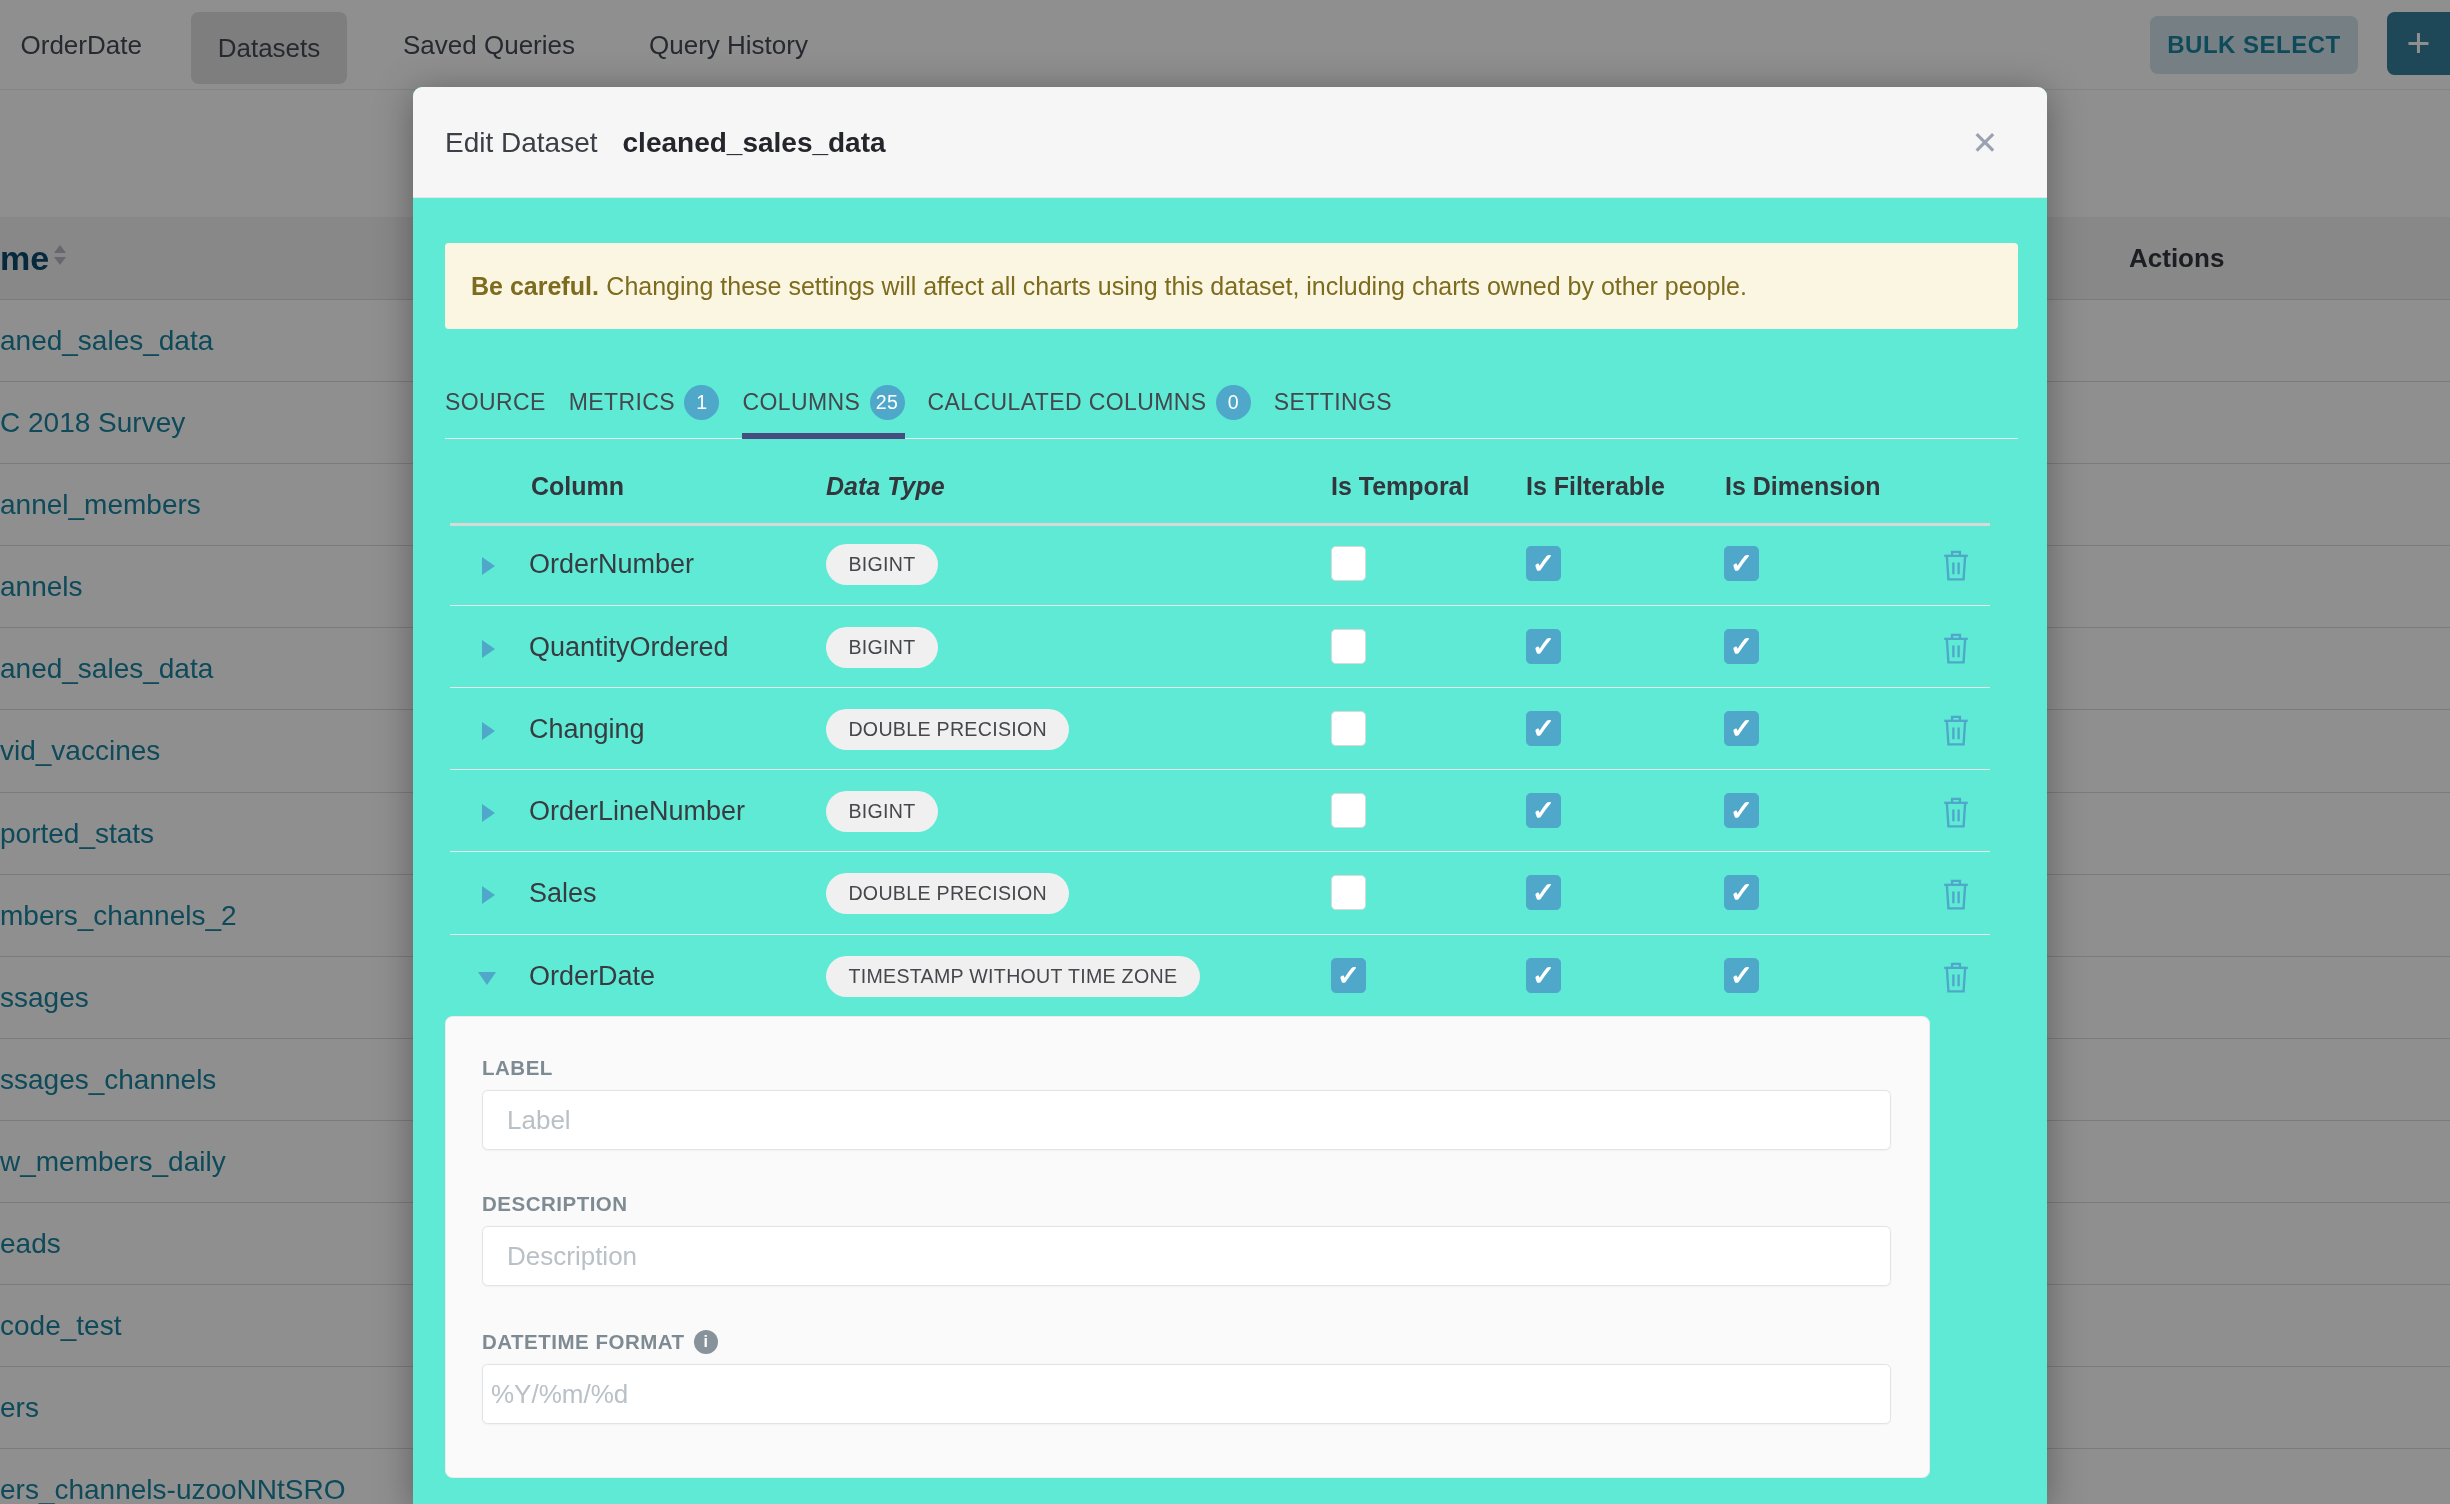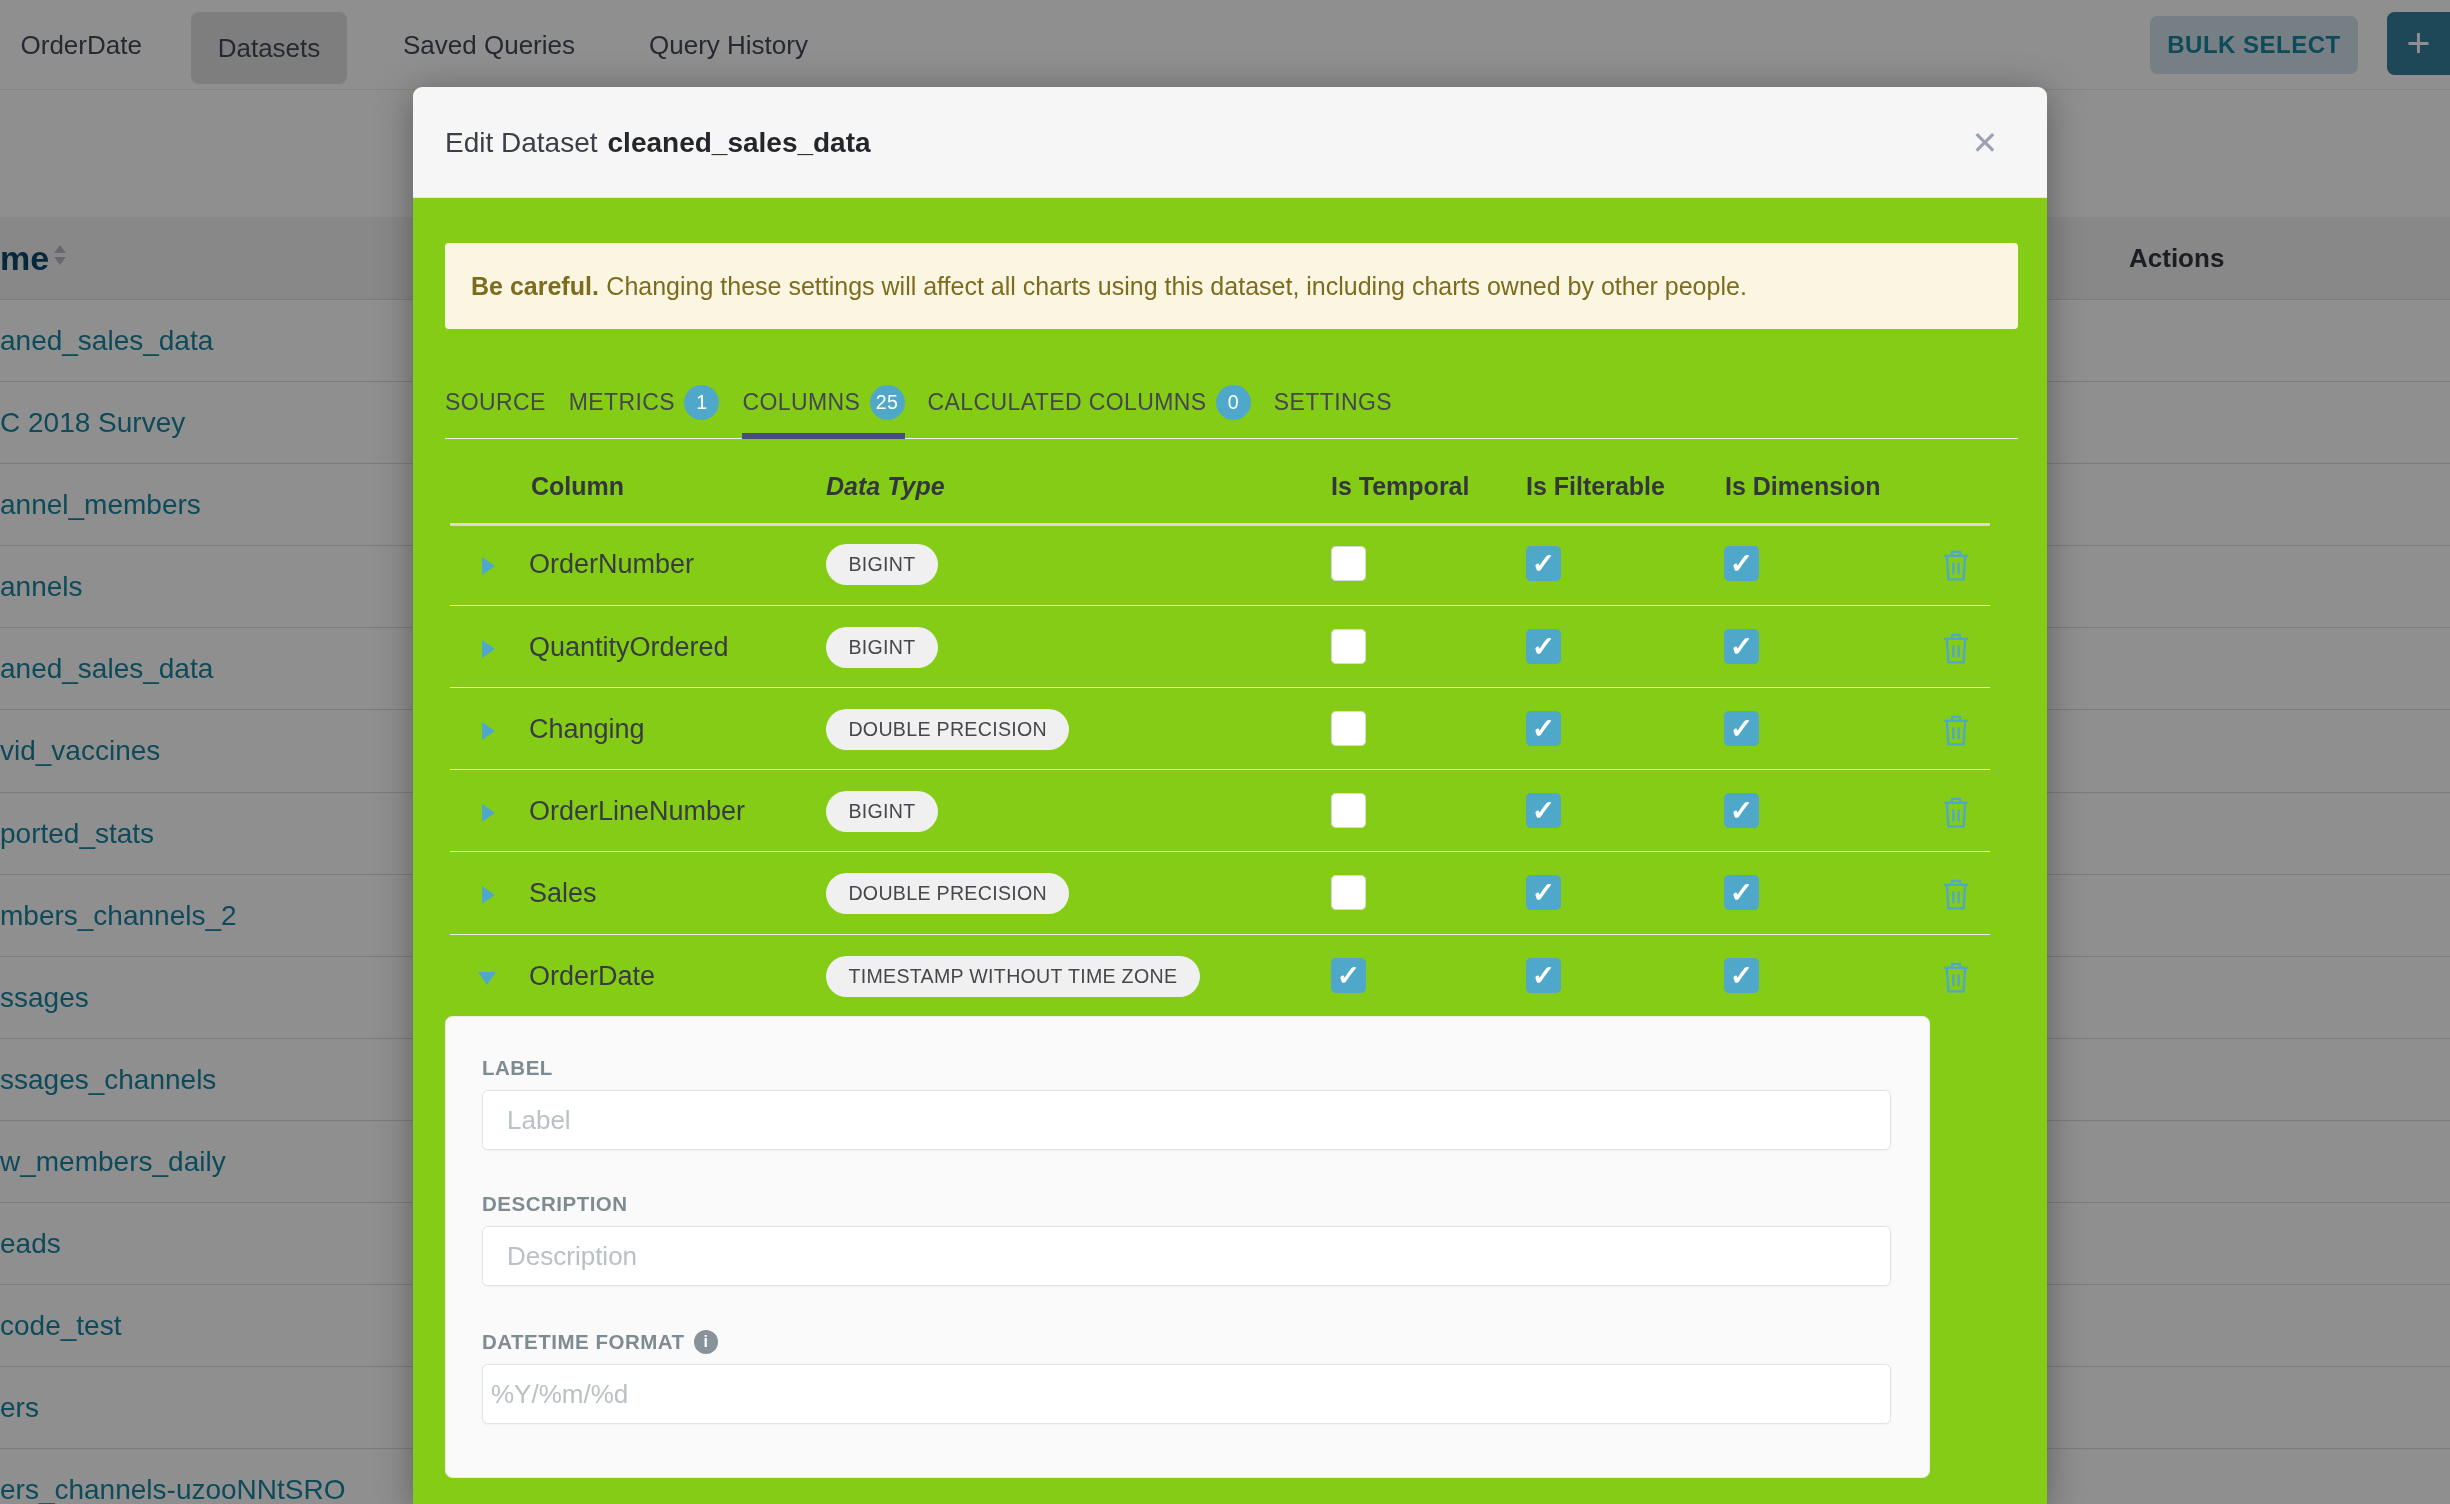--- a/index.html
+++ b/index.html
@@ -27,24 +27,24 @@
   .actions-col { position:absolute; left:2129px; top:0; height:82px; display:flex; align-items:center; font-size:26px; font-weight:600; color:#33363f; }
 
   .bg-row { position:absolute; left:0; width:2450px; height:82px; border-top:0.9px solid #dcdcdc; display:flex; align-items:center; }
   .bg-row:first-of-type { border-top:none; }
   .bg-row .link { font-size:28px; color:#1985a0; }
 
   
   .mask { position:absolute; inset:0; background:rgba(0,0,0,0.44); }
 
   
-  .modal { position:absolute; left:413px; top:87px; width:1634px; height:1418px; background:#84cc16; border-radius:9.3px 9.3px 0 0; box-shadow:0 5.6px 37px rgba(0,0,0,.35); }
+  .modal { position:absolute; left:413px; top:87px; width:1634px; height:1418px; background:#5eead4; border-radius:9.3px 9.3px 0 0; box-shadow:0 5.6px 37px rgba(0,0,0,.35); }
   .modal-header { position:absolute; left:0; top:0; width:1634px; height:111px; background:#f6f6f6; border-bottom:0.9px solid #e5e5e5; border-radius:9.3px 9.3px 0 0; }
   .modal-title { position:absolute; left:32px; top:0; height:111px; display:flex; align-items:center; font-size:28px; color:#3b3f46; }
-  .modal-title b { color:#24262b; margin-left:10px; font-weight:700; }
+  .modal-title b { color:#24262b; margin-left:25px; font-weight:700; }
   .modal-close { position:absolute; right:34px; top:0; height:111px; width:56px; display:flex; align-items:center; justify-content:center; font-size:32px; color:#9aa2b1; cursor:pointer; }
 
   .banner { position:absolute; left:32px; top:156px; width:1573px; height:86px; background:#faf6e1; border-radius:3.7px; display:flex; align-items:center; padding-left:26px; font-size:25px; color:#7d6b1e; }
   .banner b { font-weight:700; margin-right:7.5px; }
 
   .tabs { position:absolute; left:32px; top:280px; width:1573px; height:72px; border-bottom:0.9px solid #ededed; display:flex; gap:23px; }
   .tab { position:relative; display:flex; align-items:center; gap:9.3px; font-size:23px; letter-spacing:0.4px; color:#44474d; height:100%; cursor:pointer; }
   .tab.active::after { content:""; position:absolute; left:0; right:0; bottom:-0.9px; height:5.6px; background:#454e7e; }
   .tab-badge { min-width:35px; height:35px; padding:0 5.6px; border-radius:17.7px; background:#4fa8c9; color:#fff; font-size:19.6px; display:flex; align-items:center; justify-content:center; }
 

